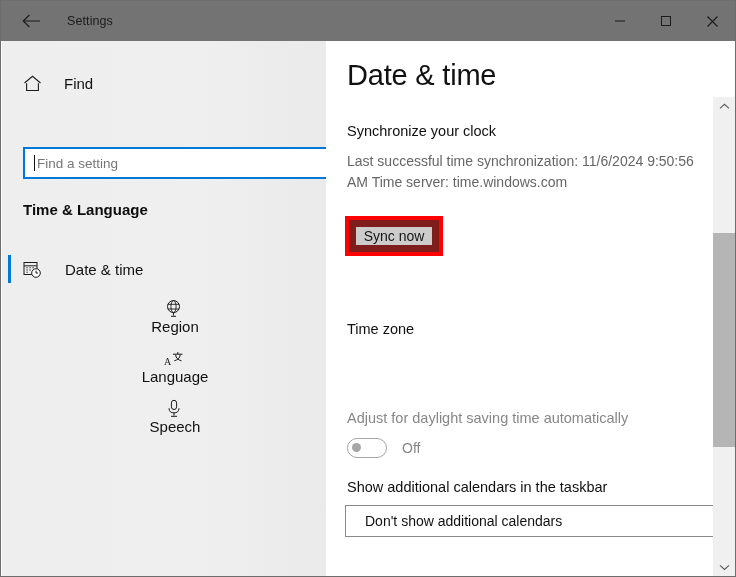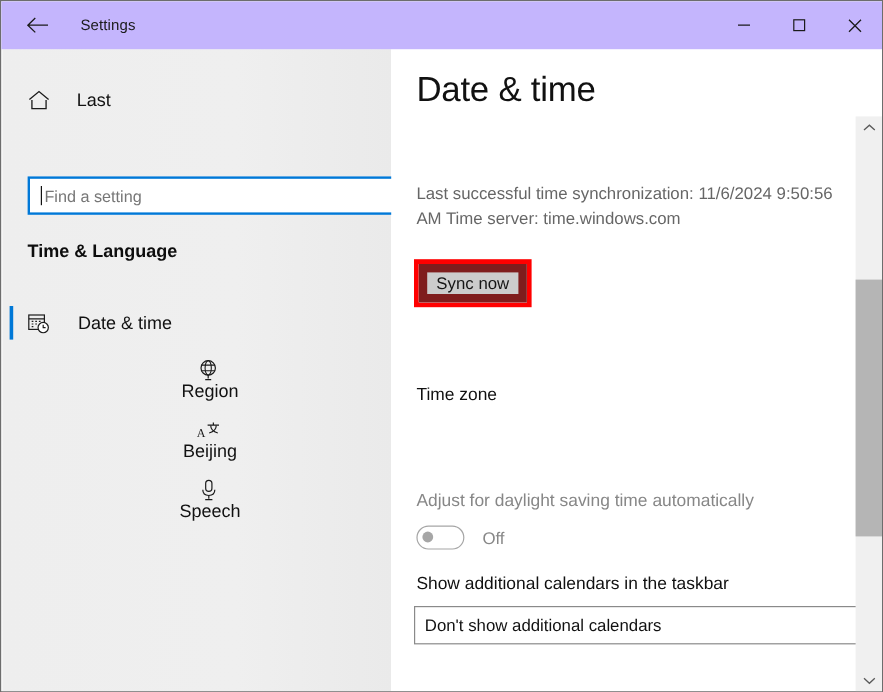--- a/index.html
+++ b/index.html
@@ -18,21 +18,21 @@
     font-family: "Liberation Sans", sans-serif;
     -webkit-font-smoothing: antialiased;
   }
 
   
   #titlebar {
     position: absolute;
     left: 0; top: 0;
     width: 734px;
     height: 40px;
-    background: #c4b5fd;
+    background: #737373;
     display: flex;
     align-items: center;
     z-index: 5;
   }
   #back-button {
     width: 44px;
     height: 32px;
     margin-left: 8px;
     display: flex;
     align-items: center;
@@ -315,21 +315,21 @@
     background: #ffffff;
     border: 1px solid #8a8a8a;
     display: flex;
     align-items: center;
     overflow: hidden;
     cursor: default;
   }
   #calendars-value {
     font-size: 14px;
     color: #111;
-    margin-left: 8px;
+    margin-left: 19px;
     white-space: nowrap;
   }
 
   
   #scrollbar {
     position: absolute;
     left: 712px;
     top: 96px;
     width: 22px;
     height: 479px;
@@ -391,21 +391,21 @@
 
   <div id="sidebar">
 
     <div id="home-row">
       <div id="home-icon">
         <svg width="19" height="17" viewBox="0 0 19 17">
           <path d="M1.5 8 L9.5 1.3 L17.5 8" fill="none" stroke="#1b1b1b" stroke-width="1.1"></path>
           <path d="M3.6 8.3 V15.5 H15.4 V8.3" fill="none" stroke="#1b1b1b" stroke-width="1.1"></path>
         </svg>
       </div>
-      <div id="home-label">Last</div>
+      <div id="home-label">Find</div>
     </div>
 
     <div id="search-wrap">
       <div id="search-caret"></div>
       <div id="search-placeholder">Find a setting</div>
       <div id="search-icon">
         <svg width="15" height="15" viewBox="0 0 15 15">
           <circle cx="6" cy="6" r="4.3" fill="none" stroke="#555" stroke-width="1"></circle>
           <path d="M9.2 9.2 L13.6 13.6" stroke="#555" stroke-width="1" fill="none"></path>
         </svg>
@@ -446,21 +446,21 @@
       <div class="nav-item">
         <div class="nav-accent"></div>
         <div class="nav-icon">
           <svg width="20" height="19" viewBox="0 0 20 19">
             <text x="0" y="15.5" font-family="Liberation Serif, serif" font-size="10" fill="#1b1b1b">A</text>
             <path d="M9 5.2 H18.5 M13.8 3 V5.2" stroke="#1b1b1b" stroke-width="1" fill="none"></path>
             <path d="M16.2 5.6 C16.2 9.2 13.2 11 10.3 11.8" stroke="#1b1b1b" stroke-width="1" fill="none"></path>
             <path d="M11.6 5.6 C11.6 9.2 14.6 11 17.5 11.8" stroke="#1b1b1b" stroke-width="1" fill="none"></path>
           </svg>
         </div>
-        <div class="nav-label">Beijing</div>
+        <div class="nav-label">Language</div>
       </div>
 
       <div class="nav-item">
         <div class="nav-accent"></div>
         <div class="nav-icon">
           <svg width="16" height="19" viewBox="0 0 16 19">
             <rect x="5.4" y="1.3" width="5.2" height="9.2" rx="2.6" fill="none" stroke="#1b1b1b" stroke-width="1"></rect>
             <path d="M3 9.2 C3 12.6 5.2 13.9 8 13.9 C10.8 13.9 13 12.6 13 9.2" fill="none" stroke="#1b1b1b" stroke-width="1"></path>
             <path d="M8 13.9 V16.6 M5 17.3 H11" stroke="#1b1b1b" stroke-width="1" fill="none"></path>
           </svg>
@@ -468,20 +468,21 @@
         <div class="nav-label">Speech</div>
       </div>
 
     </div>
   </div>
 
   <div id="content">
 
     <h1 id="page-title">Date &amp; time</h1>
 
+    <div id="sync-heading">Synchronize your clock</div>
     <div id="sync-info">Last successful time synchronization: 11/6/2024 9:50:56 AM
 Time server: time.windows.com</div>
 
     <div id="sync-highlight"></div>
     <div id="sync-now-button">Sync now</div>
 
     <div id="timezone-heading">Time zone</div>
 
     <div id="dst-label">Adjust for daylight saving time automatically</div>
     <div id="dst-toggle-row">

